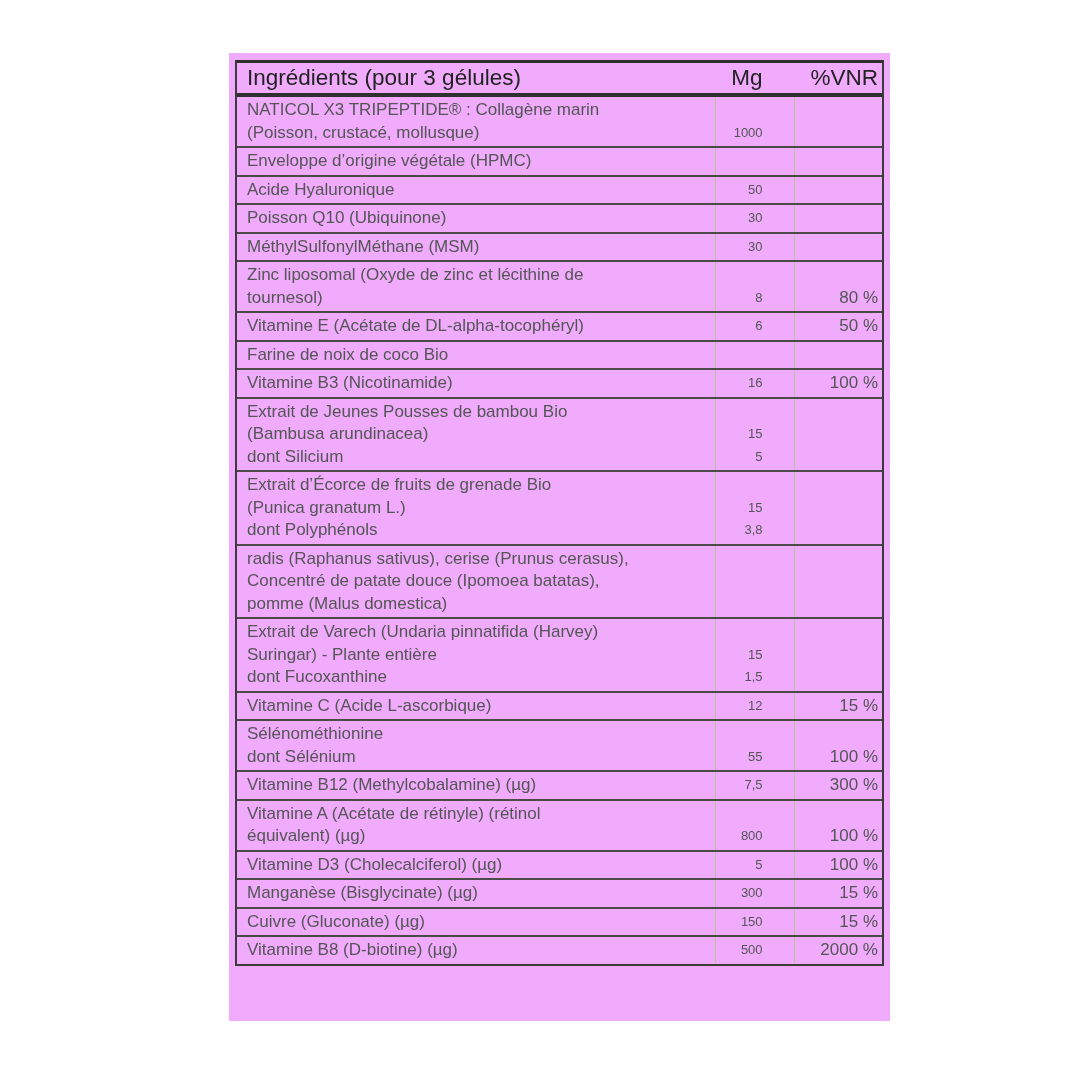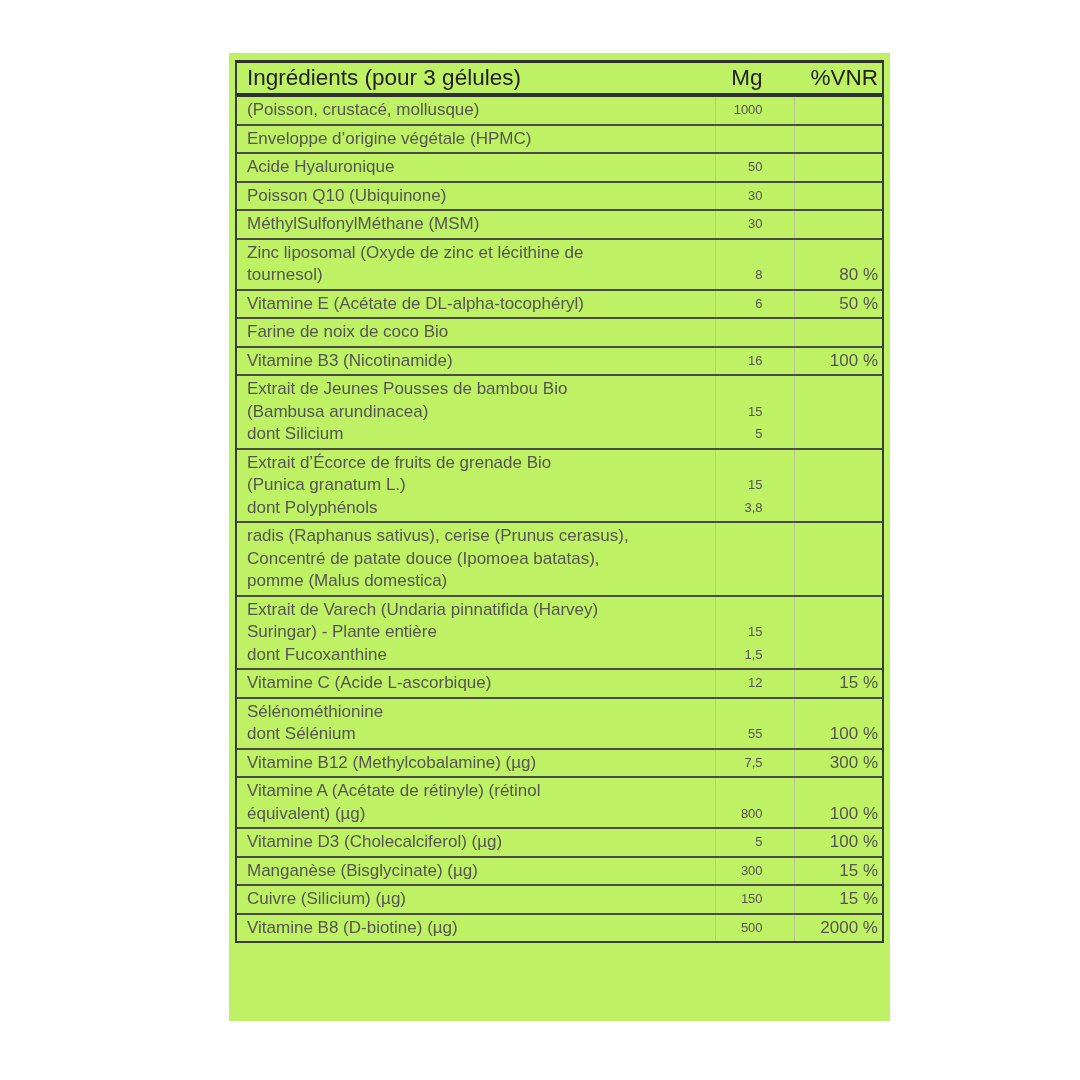--- a/index.html
+++ b/index.html
@@ -1,19 +1,19 @@
 <!DOCTYPE html>
 <html><head>
 <meta charset="utf-8">
 <style>
   html, body { margin: 0; padding: 0; background: #ffffff; }
   body { width: 1080px; height: 1080px; position: relative; font-family: "Liberation Sans", "DejaVu Sans", sans-serif; }
   .panel {
     position: absolute; left: 229px; top: 53px; width: 661px; height: 968px;
-    background: #bef264;
+    background: #f0abfc;
   }
   .tbl {
     position: absolute; left: 6px; top: 7px; width: 649px;
     border: 2px solid #3b3b3b; border-top: 3px solid #2f2f2f;
     box-sizing: border-box;
   }
   .row { display: flex; border-bottom: 2px solid #4a4a48; box-sizing: border-box; position: relative; }
   .row:last-child { border-bottom: none; }
   .hdr { height: 34px; border-bottom: 4px solid #2f2f2f; align-items: center; }
   .hdr .c1 { font-size: 22.5px; color: #222; padding-left: 10px; }
@@ -31,20 +31,21 @@
 
 <div class="panel">
   <div class="tbl" id="tbl">
     <div class="row hdr">
       <div class="c1">Ingrédients (pour 3 gélules)</div>
       <div class="c2">Mg</div>
       <div class="c3">%VNR</div>
     </div>
   <div class="row">
         <div class="c1">
+          <span class="line">NATICOL X3 TRIPEPTIDE® : Collagène marin</span>
           <span class="line it">(Poisson, crustacé, mollusque)</span>
         </div>
         <div class="c2">
           <span class="line">1000</span>
         </div>
         <div class="c3">
           <span class="line"></span>
         </div>
         <div class="vline" style="left: 478px;"></div>
         <div class="vline" style="left: 557px;"></div>
@@ -292,21 +293,21 @@
           <span class="line">300</span>
         </div>
         <div class="c3">
           <span class="line">15 %</span>
         </div>
         <div class="vline" style="left: 478px;"></div>
         <div class="vline" style="left: 557px;"></div>
       </div>
       <div class="row">
         <div class="c1">
-          <span class="line">Cuivre (Silicium) (µg)</span>
+          <span class="line">Cuivre (Gluconate) (µg)</span>
         </div>
         <div class="c2">
           <span class="line">150</span>
         </div>
         <div class="c3">
           <span class="line">15 %</span>
         </div>
         <div class="vline" style="left: 478px;"></div>
         <div class="vline" style="left: 557px;"></div>
       </div>

